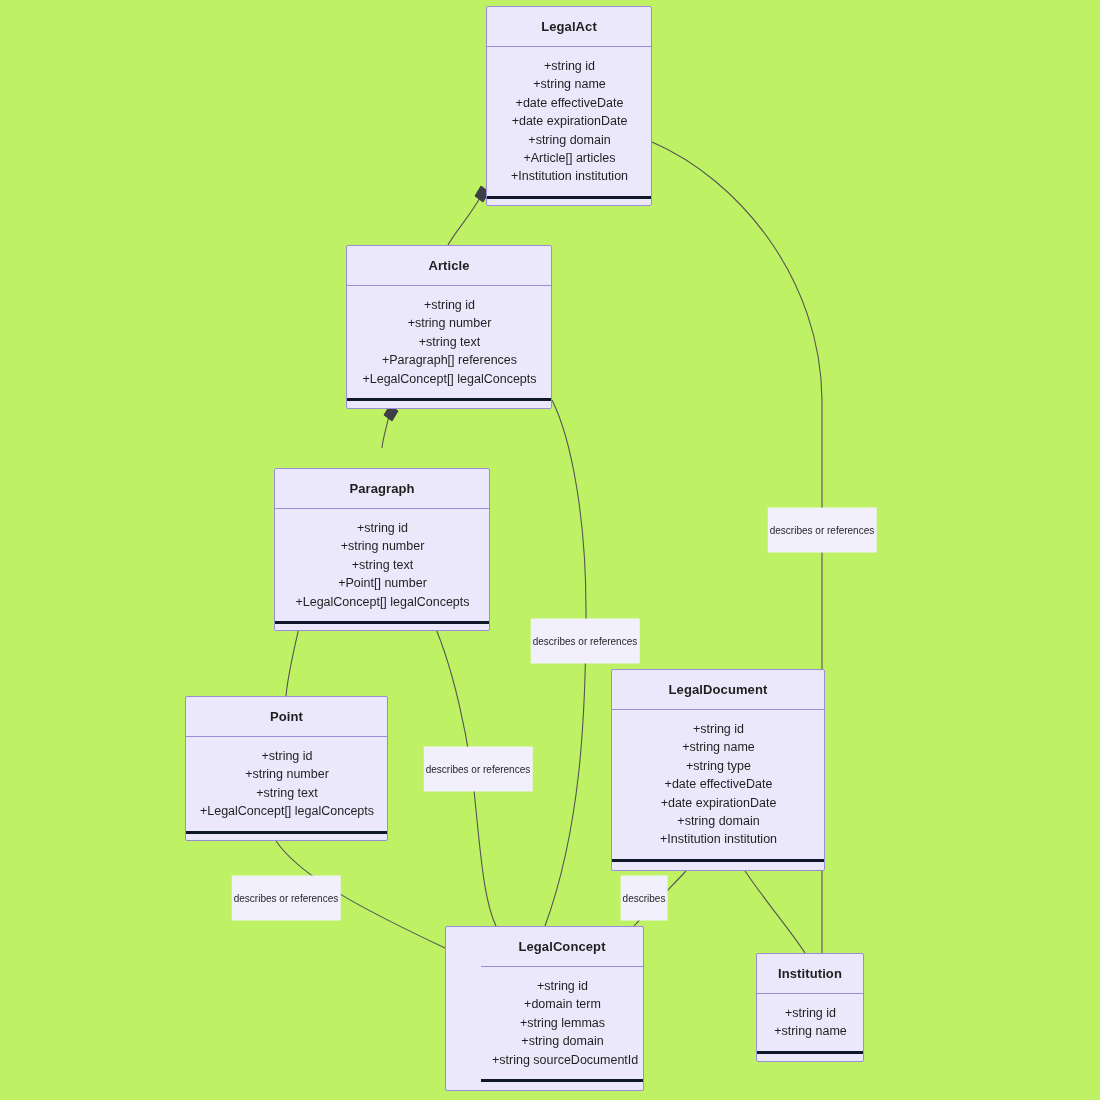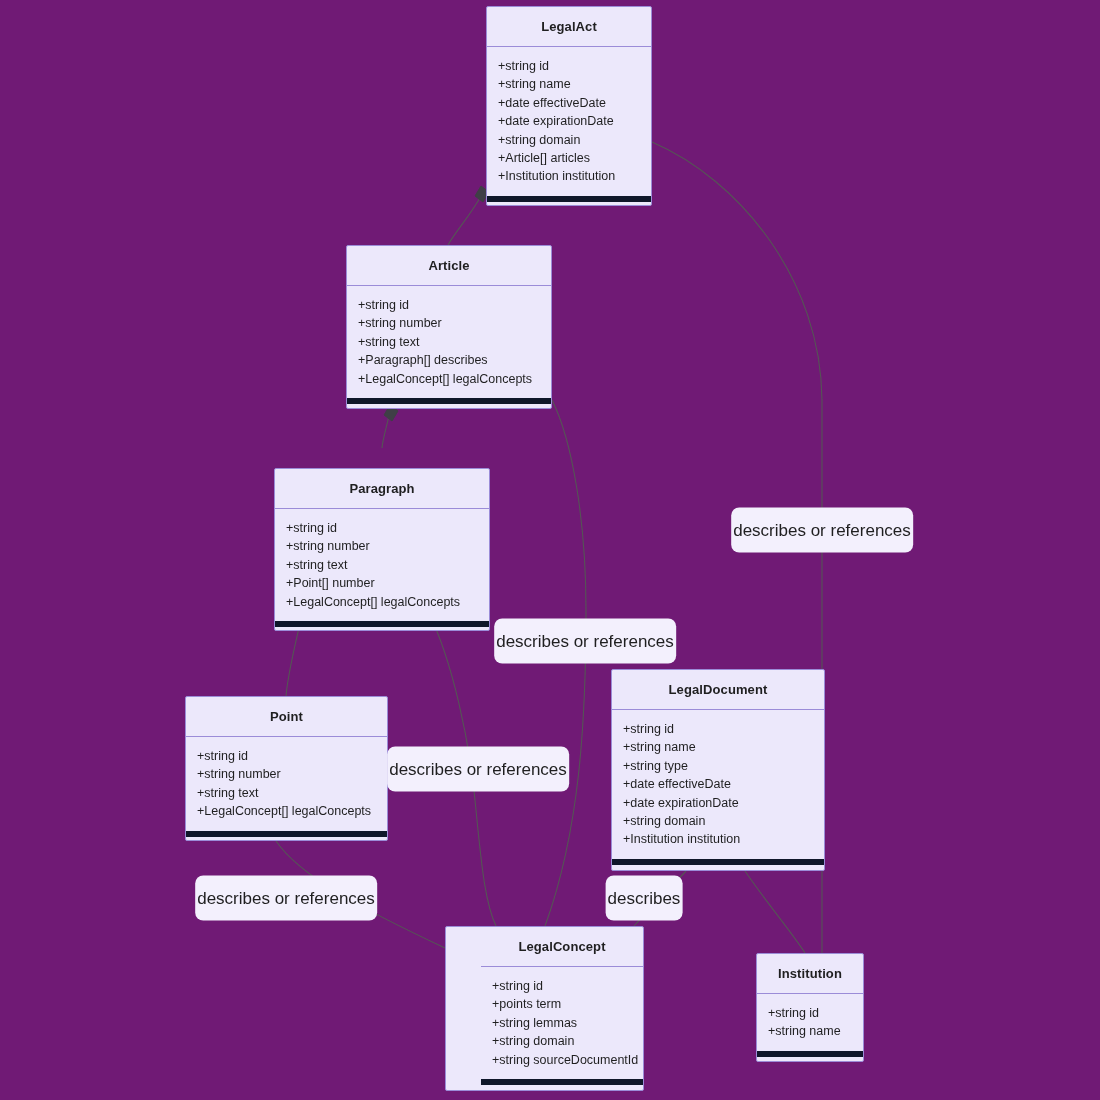--- a/index.html
+++ b/index.html
@@ -7,21 +7,21 @@
     padding: 0;
     background: #ffffff;
   }
   body {
     font-family: "Liberation Sans", sans-serif;
   }
   #diagram-root {
     position: relative;
     width: 1100px;
     height: 1100px;
-    background: #701a75;
+    background: #bef264;
     overflow: hidden;
   }
   #edge-layer {
     position: absolute;
     left: 0;
     top: 0;
     width: 1100px;
     height: 1100px;
     pointer-events: none;
   }
@@ -39,43 +39,43 @@
     font-weight: bold;
     font-size: 13px;
     color: #1f1f20;
     padding: 12px 6px 12px 6px;
     border-bottom: 1px solid #9B8CD8;
     letter-spacing: 0.1px;
   }
   .uml-attrs {
     box-sizing: border-box;
     padding: 10px 10px 10px 11px;
-    border-bottom: 6px solid #0f172a;
+    border-bottom: 3px solid #0f172a;
+    text-align: center;
   }
   .uml-attr {
     font-size: 12.5px;
     color: #1f1f20;
     line-height: 18.4px;
     white-space: nowrap;
   }
   .uml-methods {
     box-sizing: border-box;
     height: 22px;
   }
   .edge-label {
     position: absolute;
-    font-size: 17px;
+    font-size: 10px;
     color: #1f1f20;
     background: #F3F0FD;
     white-space: nowrap;
     padding: 15px 2px;
     transform: translate(-50%, -50%);
     z-index: 8;
     line-height: 15px;
-    border-radius: 8px;
   }
 </style>
 </head>
 <body>
 
 <div id="diagram-root">
 
   <svg id="edge-layer" viewBox="0 0 1100 1100" xmlns="http://www.w3.org/2000/svg">
     <g fill="none" stroke="#555555" stroke-width="1.1">
 
@@ -117,21 +117,21 @@
           <div class="uml-attr">+Institution institution</div>
         </div>
         <div class="uml-methods"></div>
       </div>
       <div class="uml-class" style="left: 346px; top: 245px; width: 206px; height: 164px;">
         <div class="uml-title">Article</div>
         <div class="uml-attrs">
           <div class="uml-attr">+string id</div>
           <div class="uml-attr">+string number</div>
           <div class="uml-attr">+string text</div>
-          <div class="uml-attr">+Paragraph[] describes</div>
+          <div class="uml-attr">+Paragraph[] references</div>
           <div class="uml-attr">+LegalConcept[] legalConcepts</div>
         </div>
         <div class="uml-methods"></div>
       </div>
       <div class="uml-class" style="left: 274px; top: 468px; width: 216px; height: 163px;">
         <div class="uml-title">Paragraph</div>
         <div class="uml-attrs">
           <div class="uml-attr">+string id</div>
           <div class="uml-attr">+string number</div>
           <div class="uml-attr">+string text</div>
@@ -160,21 +160,21 @@
           <div class="uml-attr">+date expirationDate</div>
           <div class="uml-attr">+string domain</div>
           <div class="uml-attr">+Institution institution</div>
         </div>
         <div class="uml-methods"></div>
       </div>
       <div class="uml-class" style="left: 445px; top: 926px; width: 199px; height: 165px; padding-left: 35px;">
         <div class="uml-title">LegalConcept</div>
         <div class="uml-attrs">
           <div class="uml-attr">+string id</div>
-          <div class="uml-attr">+points term</div>
+          <div class="uml-attr">+domain term</div>
           <div class="uml-attr">+string lemmas</div>
           <div class="uml-attr">+string domain</div>
           <div class="uml-attr">+string sourceDocumentId</div>
         </div>
         <div class="uml-methods"></div>
       </div>
       <div class="uml-class" style="left: 756px; top: 953px; width: 108px; height: 109px;">
         <div class="uml-title">Institution</div>
         <div class="uml-attrs">
           <div class="uml-attr">+string id</div>

